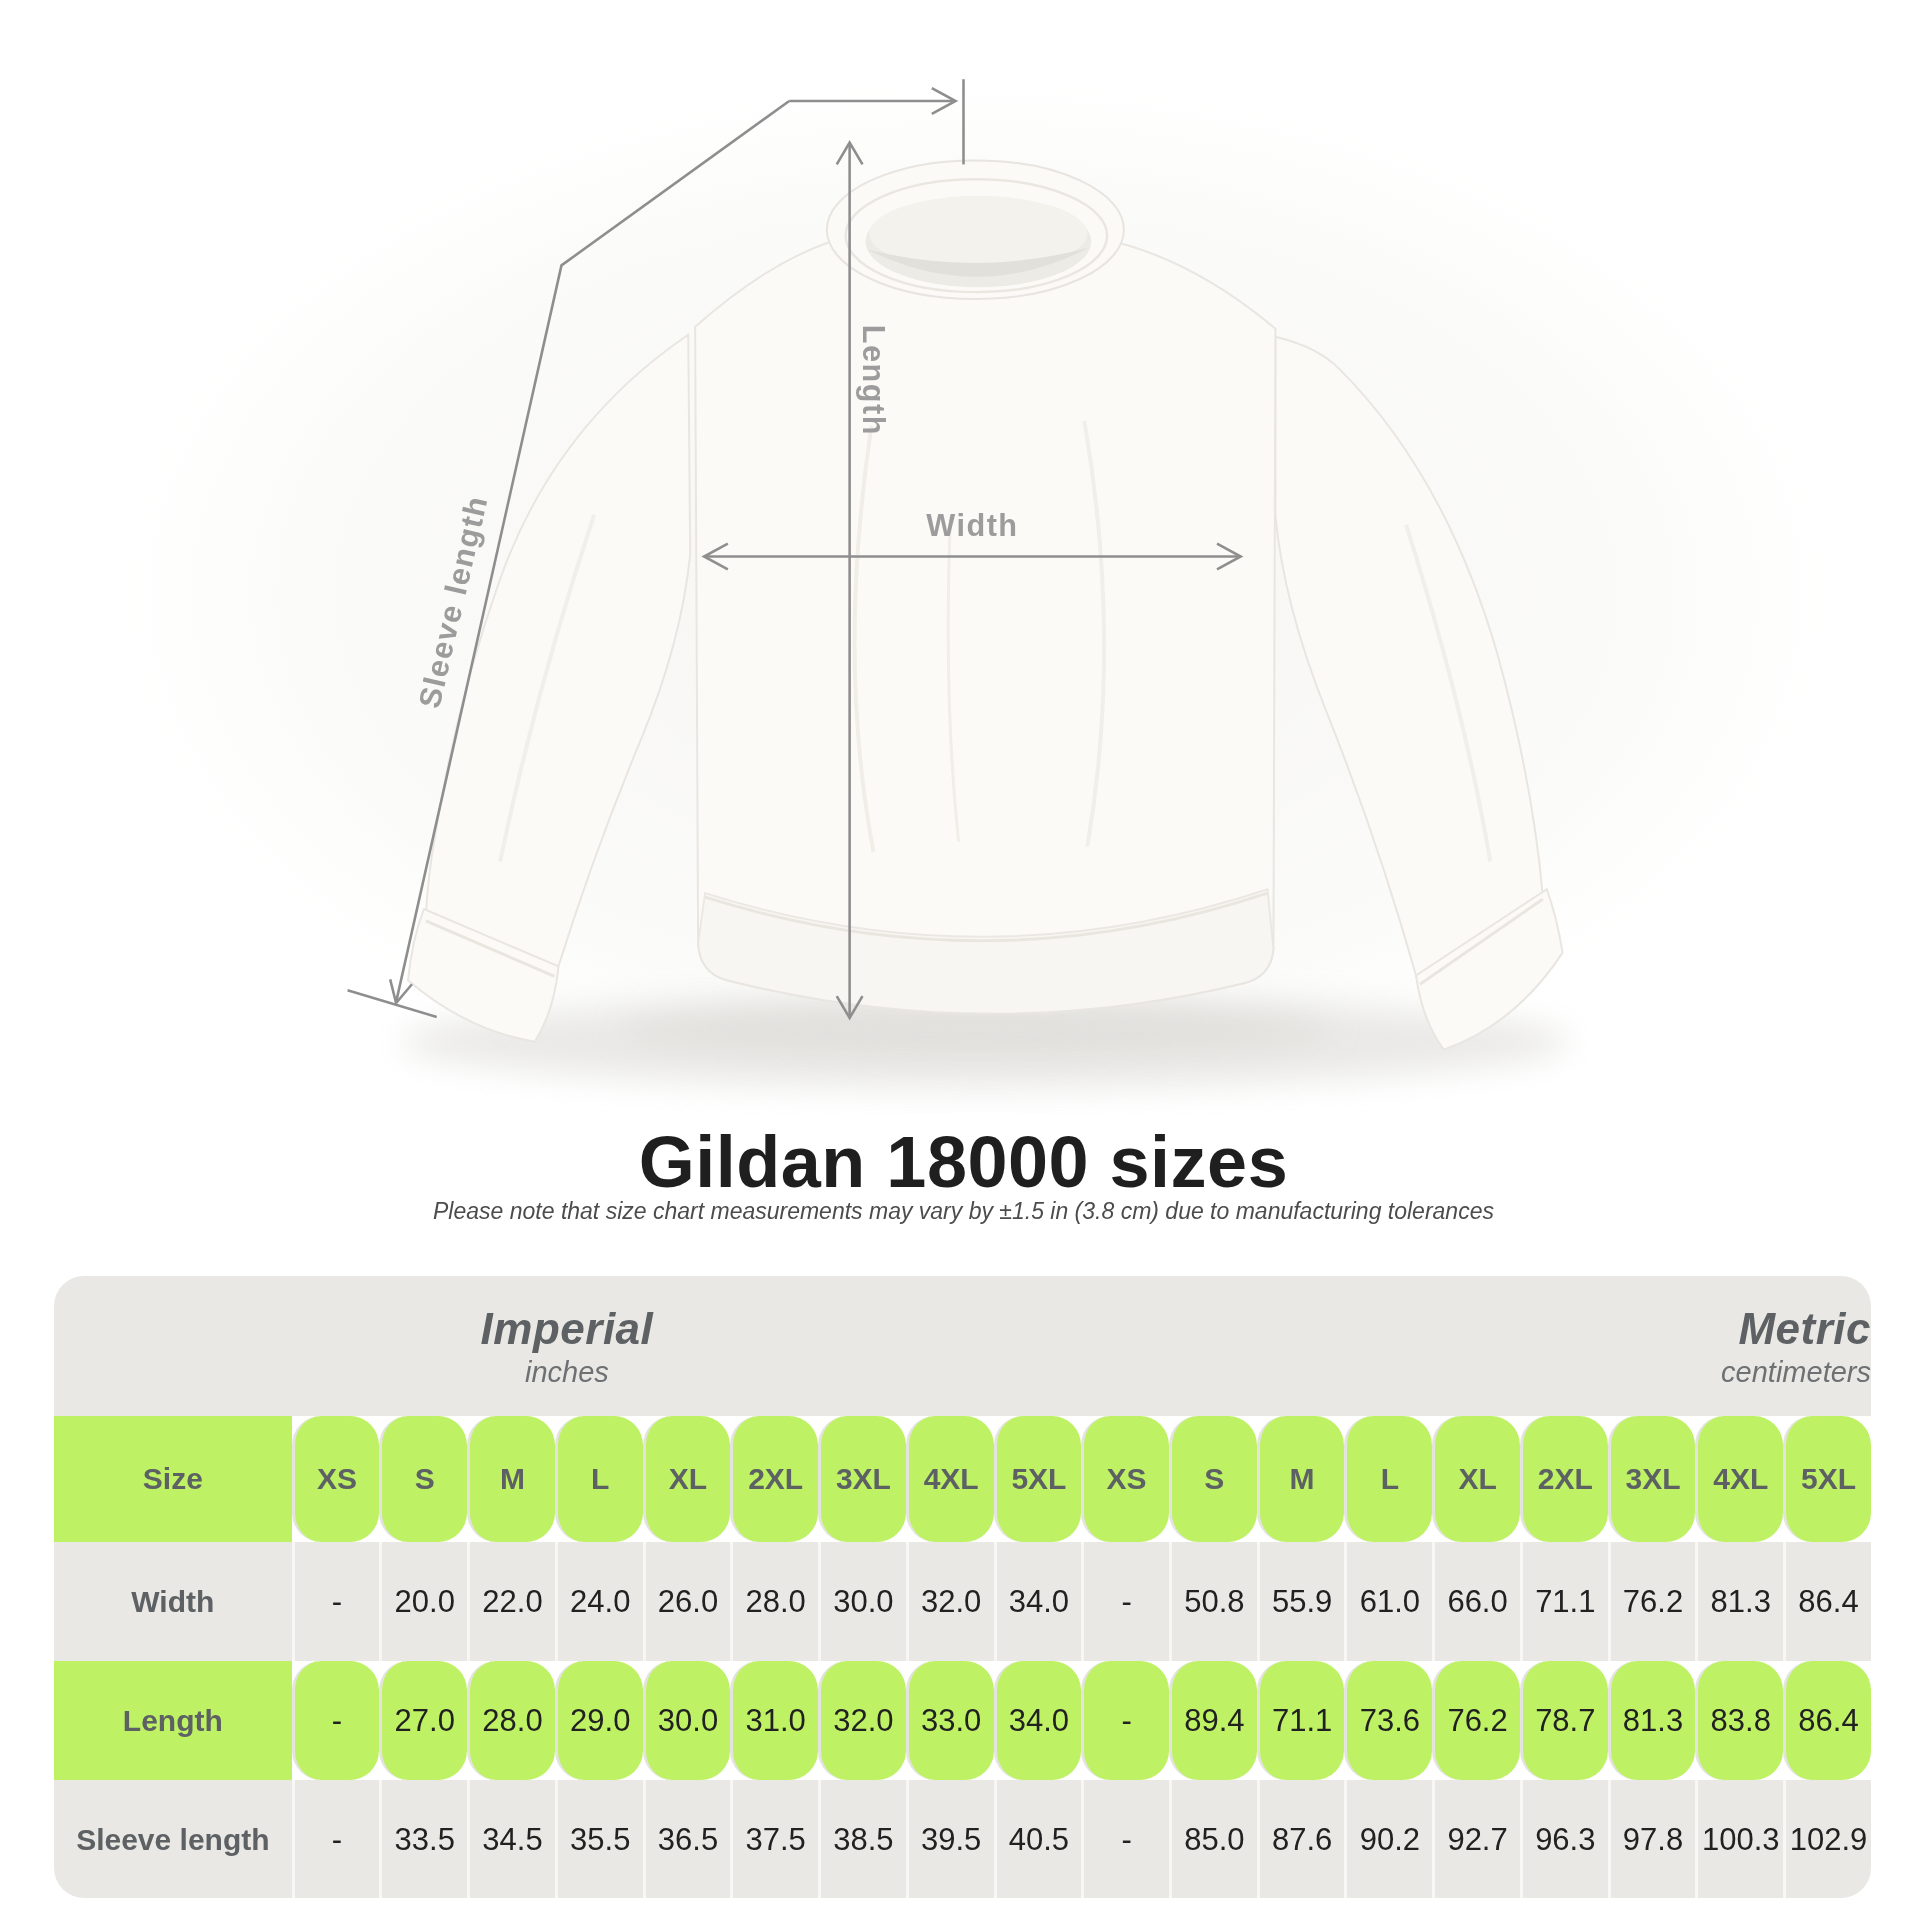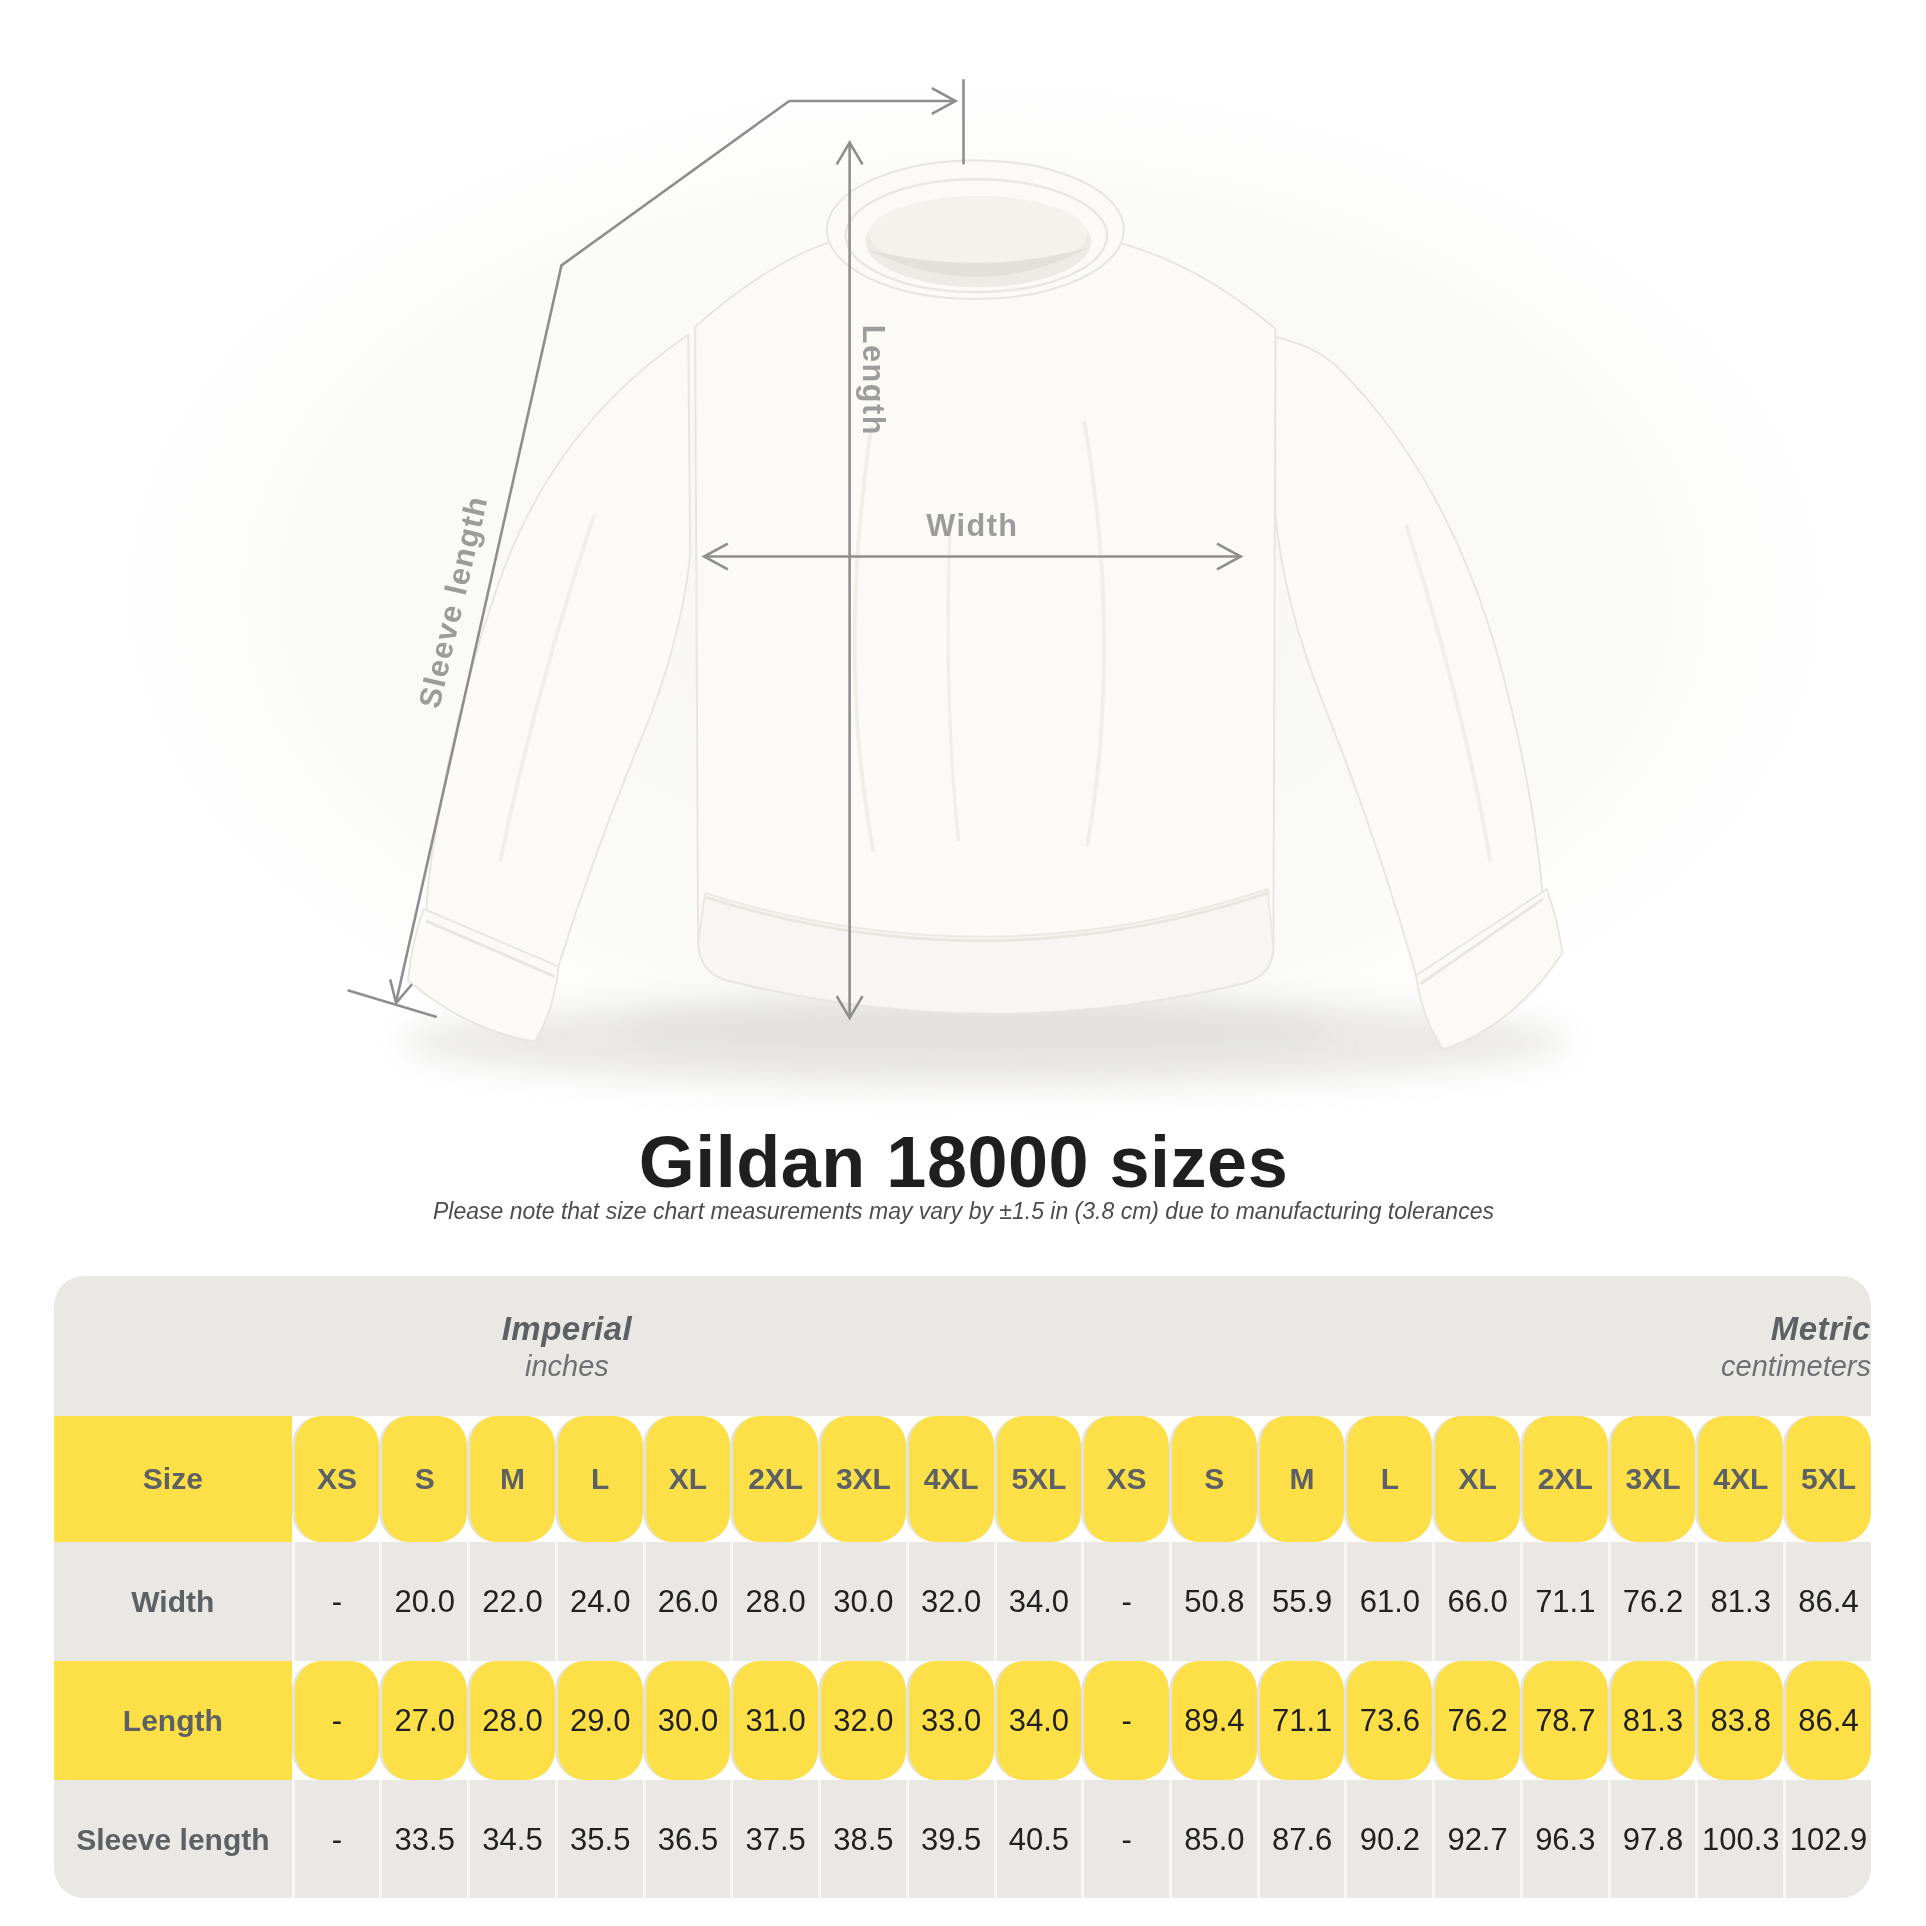--- a/index.html
+++ b/index.html
@@ -18,28 +18,28 @@
   .subtitle{position:absolute;top:1198px;left:0;width:100%;text-align:center;
             font-size:23px;font-style:italic;color:#4c4c4c;}
 
   
   .size-table{position:absolute;top:1276px;left:54px;width:1817px;height:622px;
               border-radius:30px;overflow:hidden;}
   .band{height:140px;background:#e9e8e5;display:flex;}
   .band-cell{display:flex;flex-direction:column;align-items:center;justify-content:center;}
   .band-cell.imperial{width:56.46%;}
   .band-cell.metric{width:43.54%;align-items:flex-end;}
-  .group-label{font-size:33px;font-weight:bold;font-style:italic;color:#5d6164;letter-spacing:0.5px;}
+  .group-label{font-size:44px;font-weight:bold;font-style:italic;color:#5d6164;letter-spacing:0.5px;}
   .group-sublabel{font-size:29px;font-style:italic;color:#6e7173;margin-top:2px;}
 
   .row{display:grid;grid-template-columns:13.08% repeat(18,4.829%);height:119px;}
   .row.head{height:126px;}
   .cell{display:flex;align-items:center;justify-content:center;font-size:31px;color:#212121;}
   .row.head .cell,.cell.rowlabel{font-weight:bold;color:#5d6164;font-size:30px;}
-  .row.head .cell,.row.even .cell{background:#fde047;}
+  .row.head .cell,.row.even .cell{background:#bef264;}
   .row.odd .cell{background:#e9e8e5;}
   .row.head .cell + .cell,.row.even .cell + .cell{border-left:3px solid #e4e3e0;border-radius:29px;}
   .row.odd .cell + .cell{border-left:3px solid #f8f7f5;}
 </style>
 </head>
 <body>
 
 <div class="page">
 
   <svg class="figure" width="1927" height="1114" viewBox="0 0 1946 1125">

